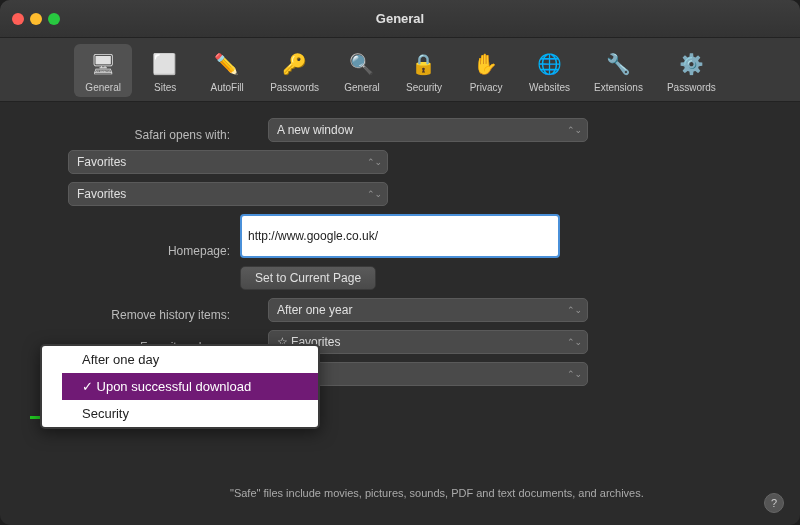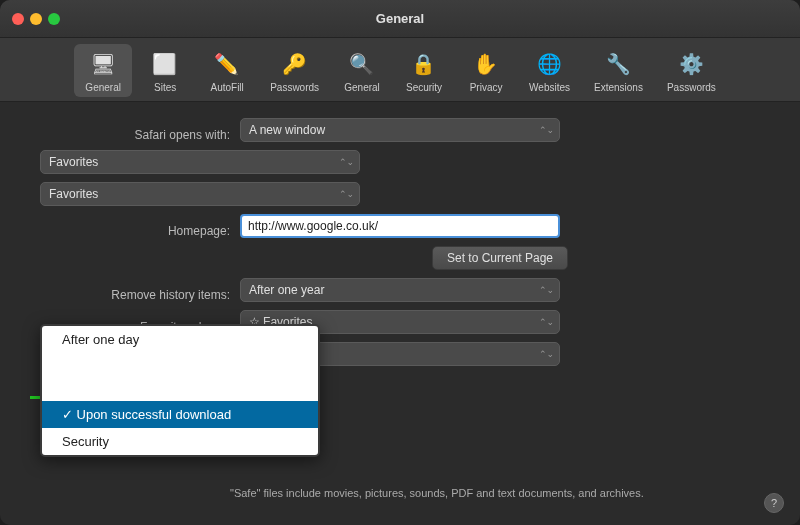--- a/index.html
+++ b/index.html
@@ -123,46 +123,46 @@
       width: 100%;
       appearance: none;
       -webkit-appearance: none;
       position: relative;
       cursor: pointer;
       height: 24px;
     }
     .select-wrapper {
       position: relative;
       width: 100%;
+      margin-left: 28px;
     }
     .select-wrapper::after {
       content: '⌃⌄';
       position: absolute;
       right: 6px;
       top: 50%;
       transform: translateY(-50%);
       font-size: 9px;
       color: #999;
       pointer-events: none;
       line-height: 1;
     }
     .text-input {
       background: #fff;
       border: 2px solid #4a90d9;
       border-radius: 4px;
       color: #222;
-      padding: 10px 6px;
+      padding: 20px 6px;
       font-size: 12px;
       width: 100%;
       height: 24px;
       outline: none;
     }
     .button-row {
       display: flex;
-      justify-content: center;
       margin: 4px 0 8px;
       margin-left: 200px;
     }
     .btn {
       background: linear-gradient(180deg, #5a5a5a 0%, #4a4a4a 100%);
       border: 1px solid #3a3a3a;
       border-radius: 5px;
       color: #e0e0e0;
       padding: 3px 14px;
       font-size: 12px;
@@ -172,31 +172,31 @@
     
     .dropdown-overlay {
       position: absolute;
       background: #fff;
       border: 2px solid #3a3a3a;
       border-radius: 5px;
       z-index: 100;
       overflow: hidden;
       min-width: 280px;
       box-shadow: 0 4px 16px rgba(0,0,0,0.5);
+      padding-left: 20px;
     }
     .dropdown-item {
       padding: 6px 20px;
       font-size: 13px;
       color: #222;
       cursor: pointer;
     }
     .dropdown-item.selected {
-      background: #0369a1;
+      background: #701a75;
       color: #fff;
-      margin-top: 48px;
     }
     .dropdown-item.selected::before {
       content: '✓ ';
     }
     
     .help-btn {
       position: absolute;
       bottom: 12px;
       right: 16px;
       width: 20px;

